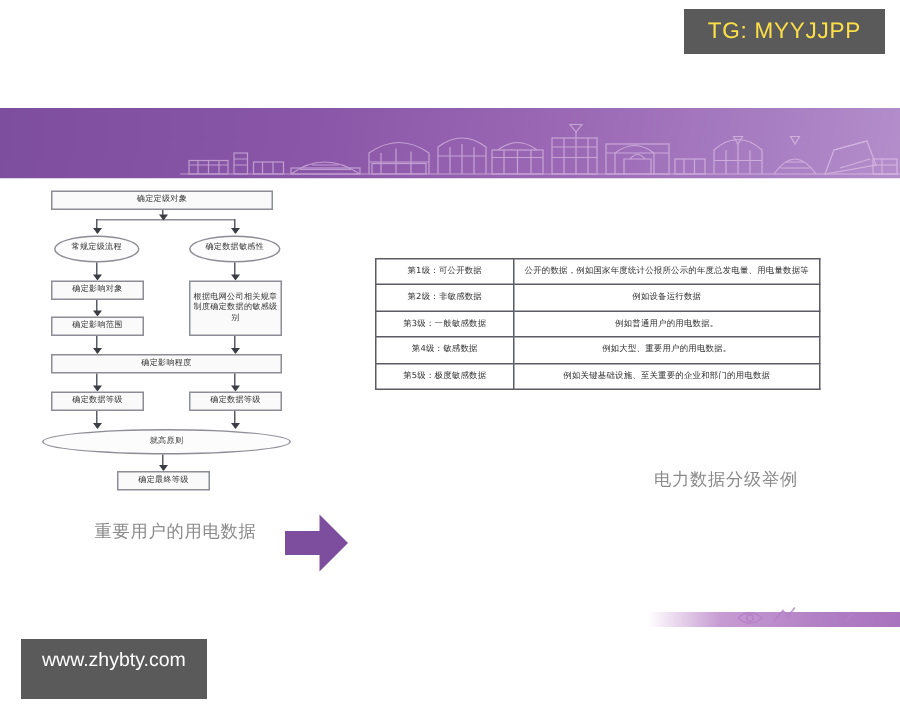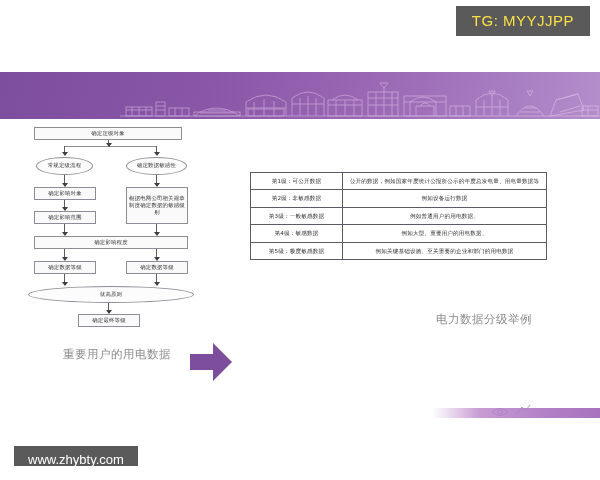--- a/index.html
+++ b/index.html
@@ -106,21 +106,21 @@
   .footer-band{
     position:absolute;left:0;bottom:62px;width:600px;height:10px;
     background:linear-gradient(90deg,rgba(255,255,255,0) 0%,rgba(255,255,255,0) 72%,#c79bd3 80%,#b07ec4 92%,#a972be 100%);
   }
   .footer-deco{
     position:absolute;right:8px;bottom:62px;width:110px;height:16px;opacity:.85;
   }
   .wm-url{
     position:absolute;left:14px;bottom:14px;
     background:#5a5a5a;color:#ffffff;
-    font-size:13px;padding:7px 14px 0 14px;
+    font-size:13px;padding:7px 14px 20px 14px;
     font-family:"Liberation Sans",sans-serif;
     line-height:1;
   }
 </style>
 </head>
 <body>
 
 <div class="slide">
 
   <div class="tg-tag">TG: MYYJJPP</div>

